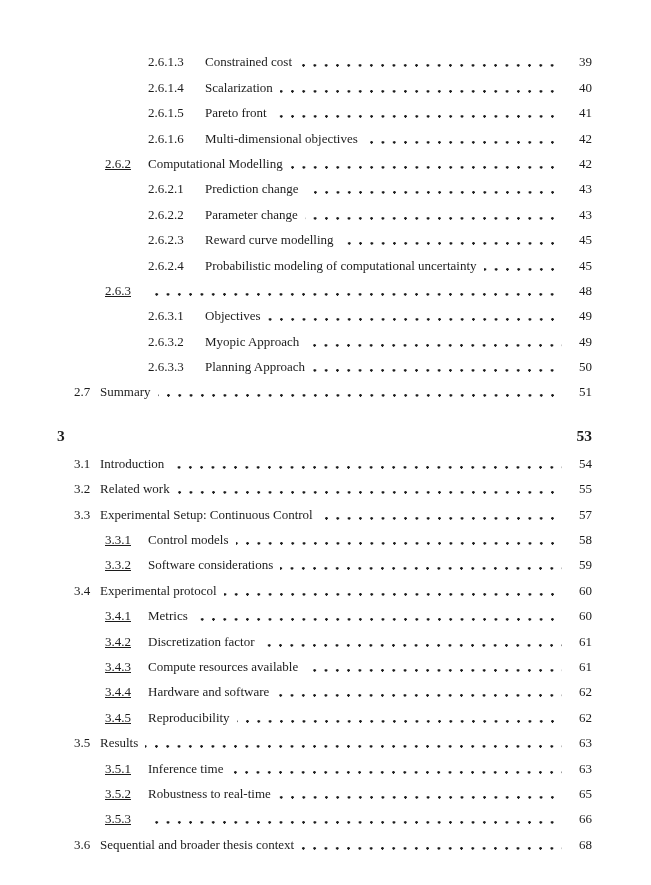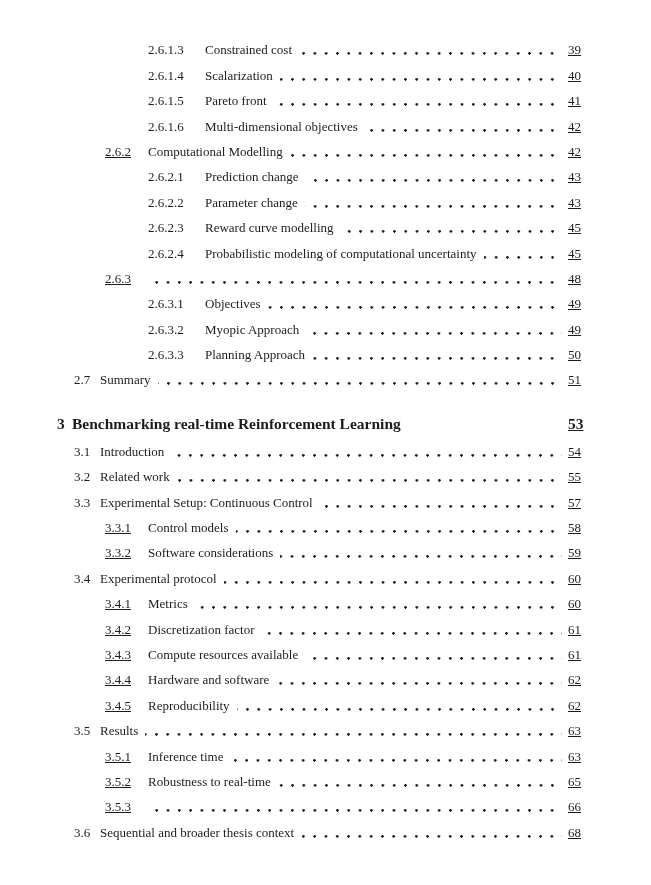--- a/index.html
+++ b/index.html
@@ -14,21 +14,21 @@
     position: relative;
     width: 651px;
     height: 885px;
     background: var(--bg, #ffffff);
     font-family: "Liberation Serif", "DejaVu Serif", serif;
     color: var(--text, #1c1c1c);
   }
   .toc {
     position: absolute;
     left: 47px;
-    top: 0;
+    top: 12px;
     width: 545px;
     padding-top: 33px;
   }
   .row {
     height: 25.4px;
     display: flex;
     align-items: flex-end;
     font-size: 13px;
     line-height: 17px;
     white-space: nowrap;
@@ -57,22 +57,21 @@
     margin: 0 6px 3px 7px;
     background-image: radial-gradient(circle at 1.4px 1.4px, var(--text, #1c1c1c) 1.1px, rgba(0,0,0,0) 1.5px);
     background-size: 11.3px 3px;
     background-repeat: repeat-x;
     background-position: 100% 100%;
   }
   .leader.no-dots { background: none; }
   .pg {
     flex: none;
     min-width: 24px;
-    text-align: left;
-    text-decoration: underline;
+    text-align: right;
   }
 </style>
 </head>
 <body>
 
 <div class="page">
   <div class="toc" id="toc-list">
       <div class="row d3">
         <span class="num">2.6.1.3</span>
         <span class="title">Constrained cost</span>
@@ -151,21 +150,20 @@
         <span class="pg">50</span>
       </div>
       <div class="row d1">
         <span class="num">2.7</span>
         <span class="title">Summary</span>
         <div class="leader"></div>
         <span class="pg">51</span>
       </div>
       <div class="row chapter">
         <span class="num">3</span>
-        <span class="title">Benchmarking real-time Reinforcement Learning</span>
         <div class="leader no-dots"></div>
         <span class="pg">53</span>
       </div>
       <div class="row d1">
         <span class="num">3.1</span>
         <span class="title">Introduction</span>
         <div class="leader"></div>
         <span class="pg">54</span>
       </div>
       <div class="row d1">

